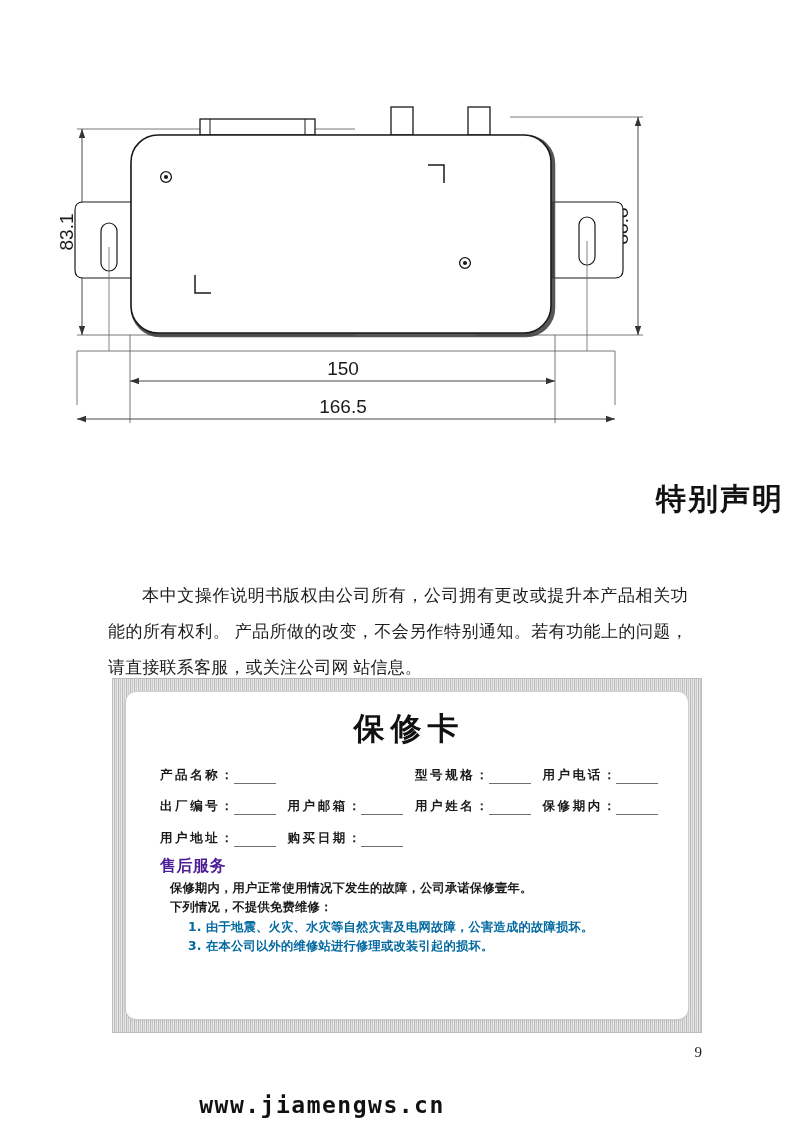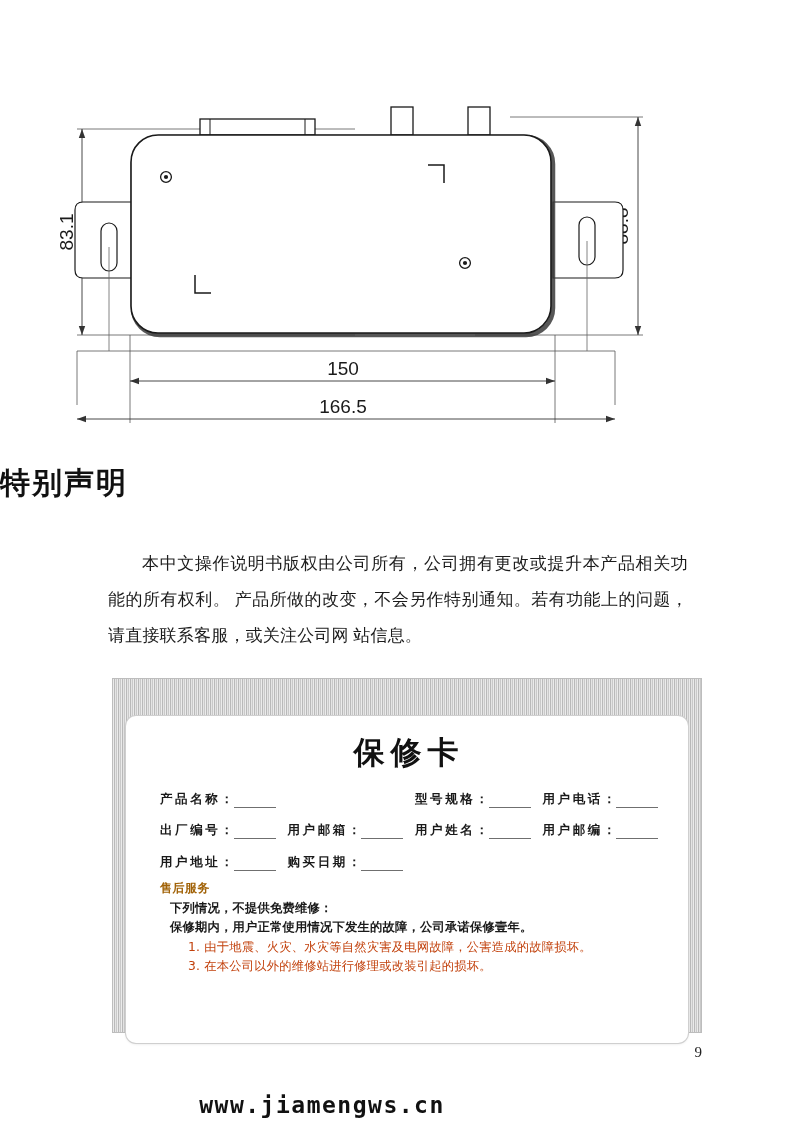--- a/index.html
+++ b/index.html
@@ -32,27 +32,27 @@
   }
 
   
   #declaration-section {
     position: absolute;
     left: 0;
     top: 455px;
     width: 800px;
   }
   #declaration-title {
-    text-align: left;
+    text-align: right;
     font-family: "DejaVu Sans", "Liberation Sans", sans-serif;
     font-weight: bold;
     font-size: 30px;
     letter-spacing: 2px;
     color: #111;
-    margin: 0;
+    margin: 16px;
     padding-top: 8px;
   }
   #declaration-body {
     margin: 0;
     padding: 42px 112px 0 108px;
     font-family: "Liberation Serif", "DejaVu Serif", serif;
     font-size: 17px;
     line-height: 36px;
     text-align: justify;
     text-indent: 2em;
@@ -81,21 +81,20 @@
   #warranty-card-inner {
     width: 100%;
     height: 100%;
     box-sizing: border-box;
     background: #ffffff;
     border-radius: 10px;
     box-shadow: 0 0 0 1px #cfcfcf,
                 0 1px 3px rgba(0,0,0,0.12);
     position: relative;
     padding: 10px 30px 10px 34px;
-    margin-top: 24px;
   }
   #card-title {
     margin: 0;
     text-align: center;
     font-family: "DejaVu Sans", "Liberation Sans", sans-serif;
     font-weight: bold;
     font-size: 31px;
     letter-spacing: 6px;
     color: #111;
     padding-top: 6px;
@@ -135,39 +134,39 @@
   }
   .field-blank {
     height: 19.5px;
   }
 
   
   #service-heading {
     margin: 9px 0 2px 0;
     font-family: Liberation Mono, monospace;
     font-weight: bold;
-    font-size: 12px;
-    color: #a16207;
+    font-size: 16px;
+    color: #4c1d95;
     letter-spacing: 0.5px;
   }
   .service-line {
     font-family: "DejaVu Sans", "Liberation Sans", sans-serif;
     font-weight: bold;
     font-size: 12.3px;
     line-height: 19.5px;
     color: #1a1a1a;
     padding-left: 10px;
     letter-spacing: 0.2px;
   }
   .service-item {
     font-family: "DejaVu Sans", "Liberation Sans", sans-serif;
-    font-weight: normal;
+    font-weight: bold;
     font-size: 12.3px;
     line-height: 19.5px;
-    color: #c2410c;
+    color: #0369a1;
     padding-left: 28px;
     letter-spacing: 0.2px;
   }
 
   
   #page-number {
     position: absolute;
     right: 98px;
     top: 1044px;
     font-family: "Liberation Serif", "DejaVu Serif", serif;
@@ -330,42 +329,42 @@
         <span class="field-colon">：</span>
         <span class="field-line"></span>
       </div>
 
       <div class="field-row">
         <span class="field-label">用户姓名</span>
         <span class="field-colon">：</span>
         <span class="field-line"></span>
       </div>
       <div class="field-row">
-        <span class="field-label">用户邮编</span>
+        <span class="field-label">保修期内</span>
         <span class="field-colon">：</span>
         <span class="field-line"></span>
       </div>
 
       <div class="field-row">
         <span class="field-label">用户地址</span>
         <span class="field-colon">：</span>
         <span class="field-line"></span>
       </div>
       <div class="field-row">
         <span class="field-label">购买日期</span>
         <span class="field-colon">：</span>
         <span class="field-line"></span>
       </div>
 
     </div>
 
     <div id="service-heading">售后服务</div>
 
+    <div class="service-line">保修期内，用户正常使用情况下发生的故障，公司承诺保修壹年。</div>
     <div class="service-line">下列情况，不提供免费维修：</div>
-    <div class="service-line">保修期内，用户正常使用情况下发生的故障，公司承诺保修壹年。</div>
 
     <div class="service-item">1. 由于地震、火灾、水灾等自然灾害及电网故障，公害造成的故障损坏。</div>
     <div class="service-item">3. 在本公司以外的维修站进行修理或改装引起的损坏。</div>
 
   </div>
 </section>
 
 <div id="page-number">9</div>
 
 <div id="footer-watermark">www.jiamengws.cn</div>

